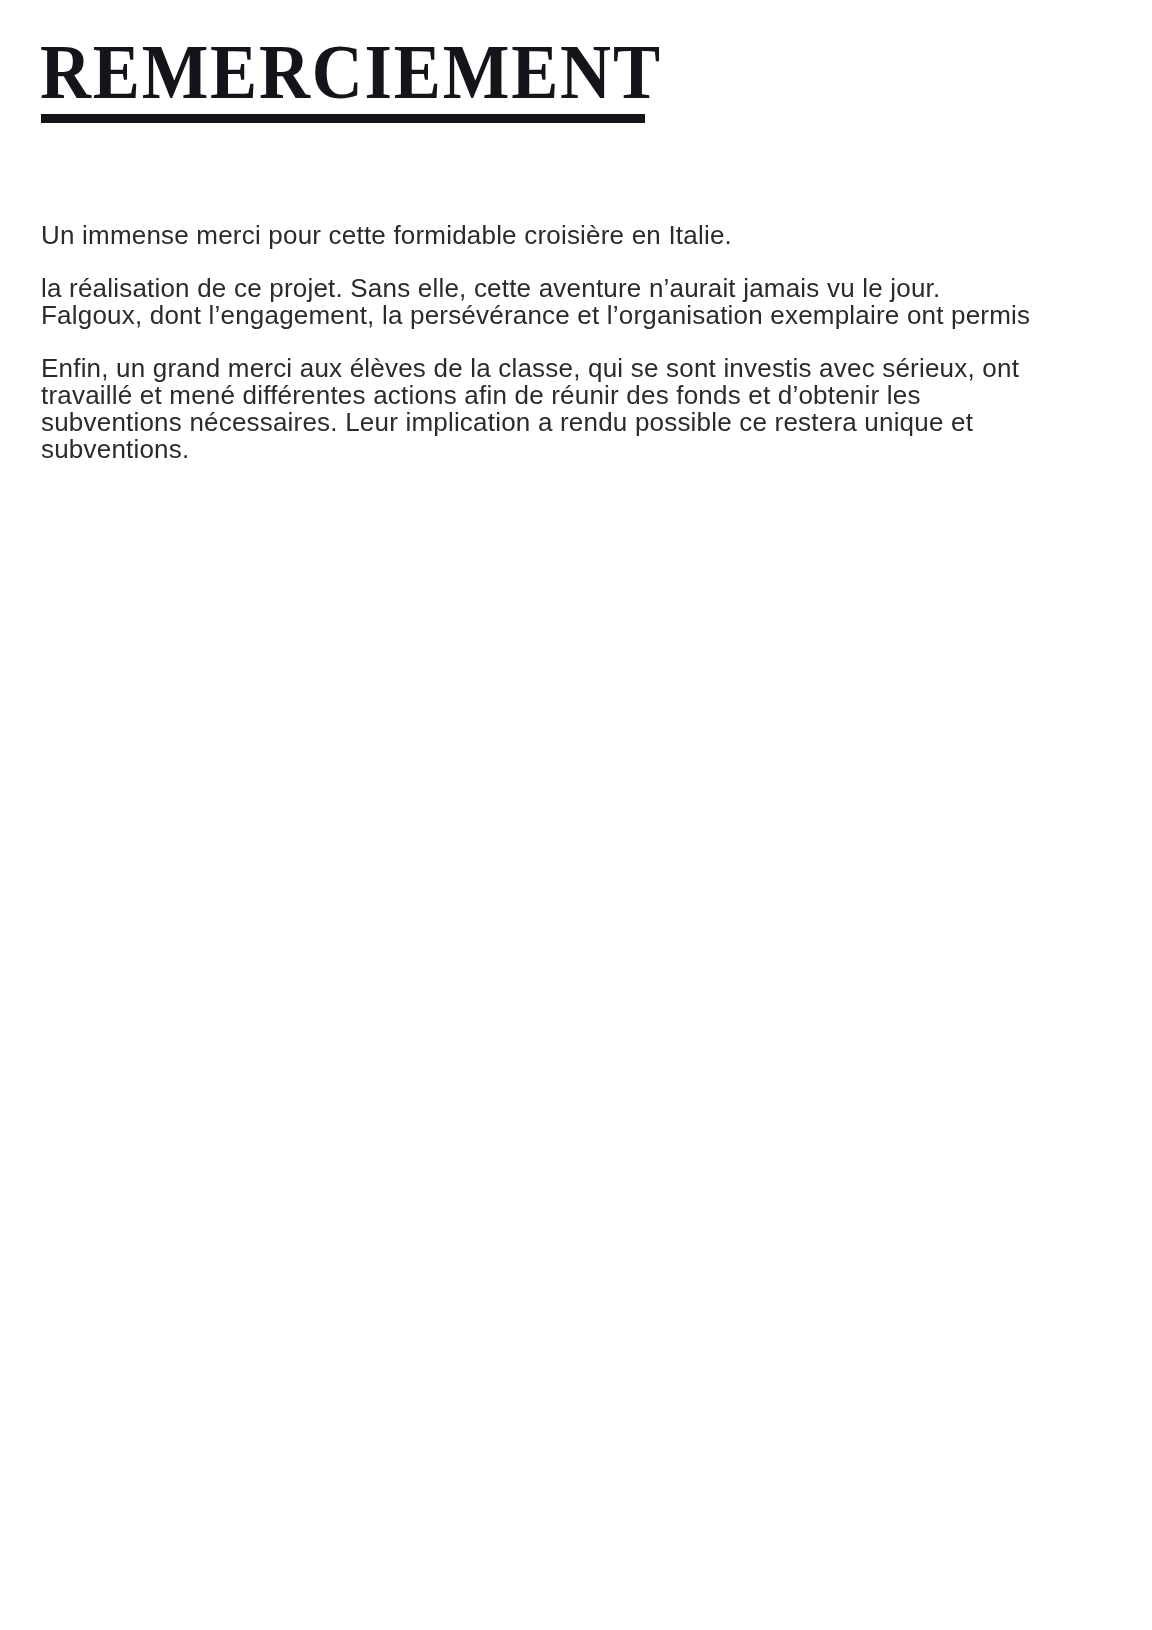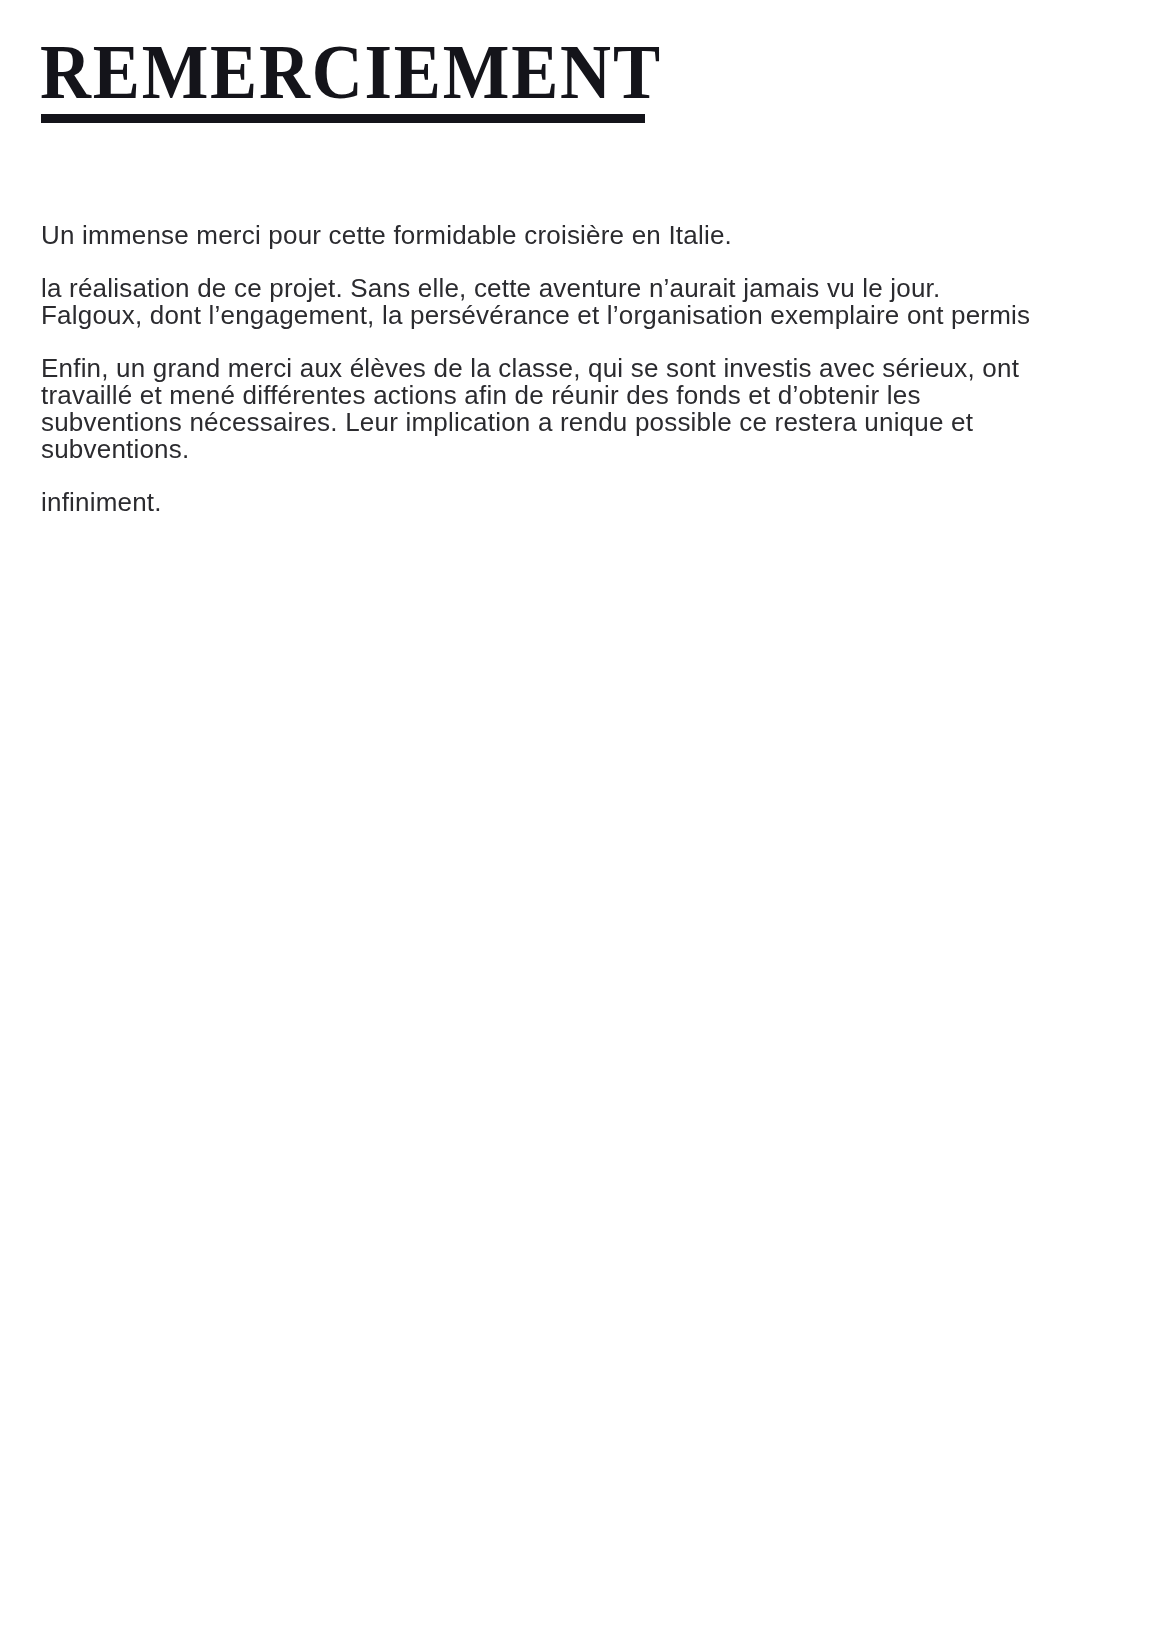--- a/index.html
+++ b/index.html
@@ -34,21 +34,20 @@
       <span class="ln">la réalisation de ce projet. Sans elle, cette aventure n’aurait jamais vu le jour.</span>
       <span class="ln">Falgoux, dont l’engagement, la persévérance et l’organisation exemplaire ont permis</span>
     </p>
     <p>
       <span class="ln">Enfin, un grand merci aux élèves de la classe, qui se sont investis avec sérieux, ont</span>
       <span class="ln">travaillé et mené différentes actions afin de réunir des fonds et d’obtenir les</span>
       <span class="ln">subventions nécessaires. Leur implication a rendu possible ce restera unique et</span>
       <span class="ln">subventions.</span>
     </p>
     <p>
-      <span class="ln">infiniment.</span>
     </p>
   </div>
 
   <figure class="photo" role="img" aria-label="Photo de groupe de la classe sur le pont promenade du navire de croisière, sous les canots de sauvetage, avec la mer, la jetée et le phare du port en arrière-plan">
     <svg width="1152" height="844" viewBox="0 0 844 0" xmlns="http://www.w3.org/2000/svg">
       <defs>
         <linearGradient id="skyG" x1="0" y1="786" x2="0" y2="1200" gradientUnits="userSpaceOnUse">
           <stop offset="0" stop-color="#b7d2e8"></stop>
             <stop offset="1" stop-color="#e3eef5"></stop>
         </linearGradient>

